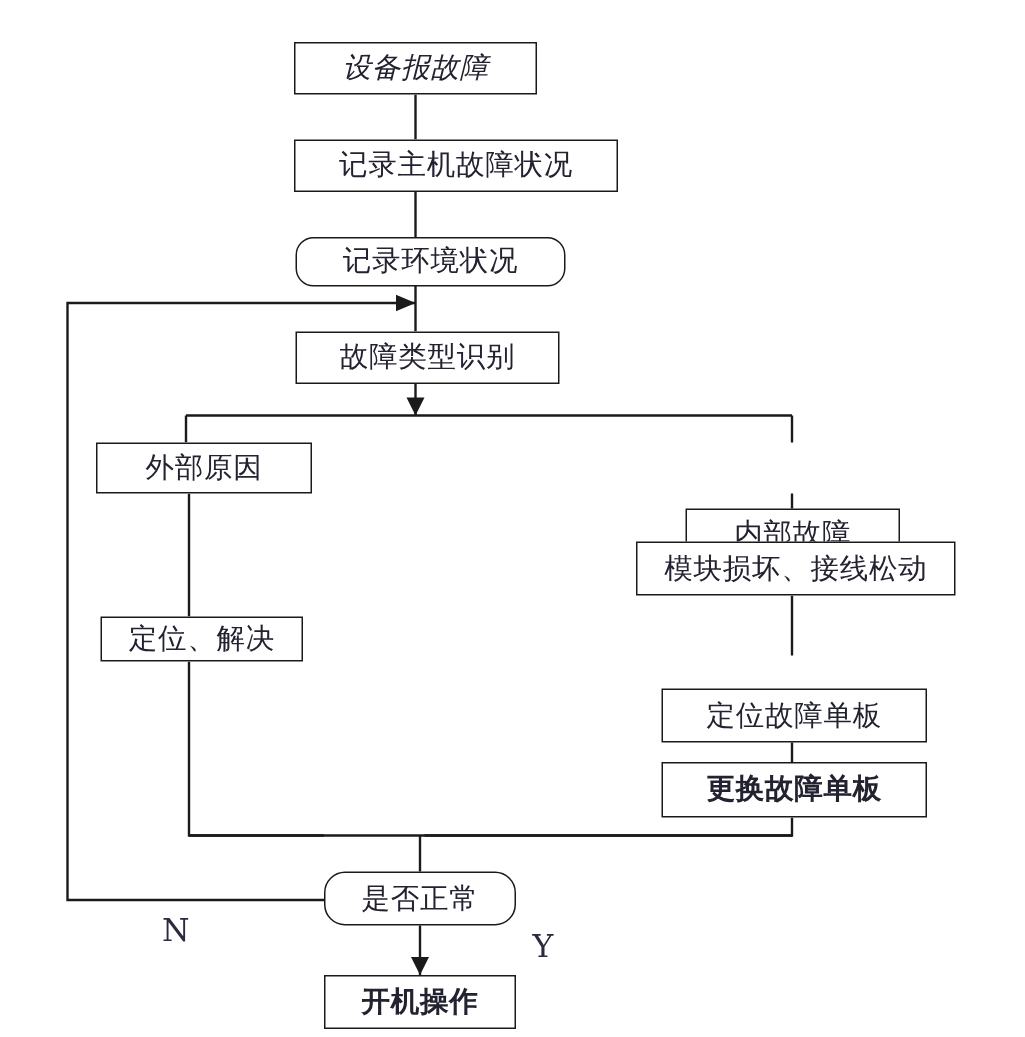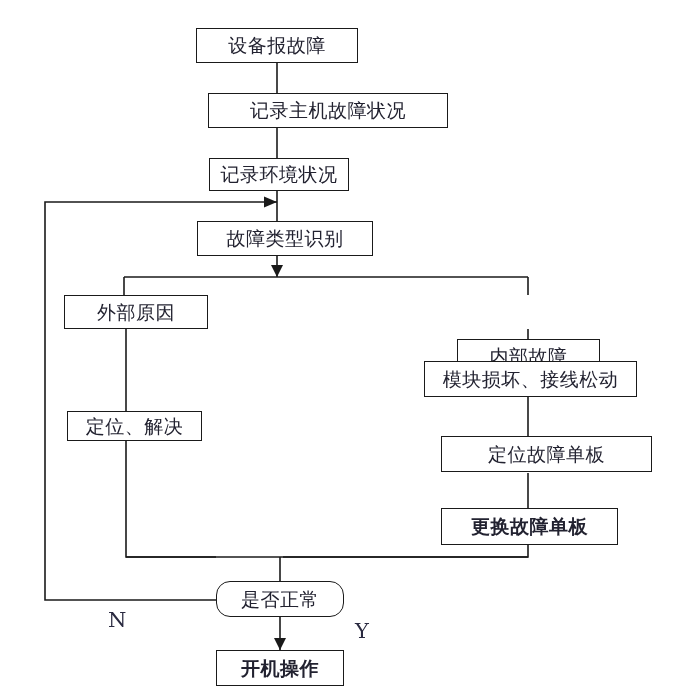--- a/index.html
+++ b/index.html
@@ -89,37 +89,37 @@
 
     <polyline points="528,545 528,557 283,557"></polyline>
 
     <line x1="126" y1="557" x2="528" y2="557"></line>
     <line x1="280" y1="557" x2="280" y2="581"></line>
 
     <line x1="280" y1="617" x2="280" y2="650"></line>
     <polygon class="arrowhead" points="280,650 274,638 286,638"></polygon>
   </svg>
 
-  <div class="node" style="left:196px; top:28px;  width:162px; height:35px;">设备报故障</div>
+  <div class="node" style="left:196px; top:28px;  width:162px; height:35px;font-style:italic;">设备报故障</div>
 
-  <div class="node" style="left:208px; top:93px; width:240px; height:35px;">记录主机故障状况</div>
+  <div class="node" style="left:196px; top:93px; width:216px; height:35px;">记录主机故障状况</div>
 
-  <div class="node" style="left:209px; top:158px; width:140px; height:33px;">记录环境状况</div>
+  <div class="node" style="left:197px; top:158px; width:180px; height:33px;border-radius:12px;">记录环境状况</div>
 
   <div class="node" style="left:197px; top:221px; width:176px; height:35px;">故障类型识别</div>
 
   <div class="node" style="left:64px;  top:295px; width:144px; height:34px;">外部原因</div>
 
   <div class="node" style="left:457px; top:295px; width:143px; height:34px;margin-top:44px;">内部故障</div>
 
   <div class="node" style="left:424px; top:361px; width:213px; height:36px;">模块损坏、接线松动</div>
 
   <div class="node" style="left:67px;  top:411px; width:135px; height:30px;">定位、解决</div>
 
-  <div class="node" style="left:441px; top:436px; width:211px; height:36px;">定位故障单板</div>
+  <div class="node" style="left:441px; top:459px; width:177px; height:36px;">定位故障单板</div>
 
   <div class="node" style="left:441px; top:508px; width:177px; height:37px;font-weight:bold;">更换故障单板</div>
 
   <div class="node" style="left:216px; top:581px; width:128px; height:36px;border-radius:14px;">是否正常</div>
 
   <div class="node" style="left:216px; top:650px; width:128px; height:36px;font-weight:bold;">开机操作</div>
 
   <div class="edge-label" style="left:108px; top:610px;">N</div>
 
   <div class="edge-label" style="left:355px; top:621px;">Y</div>

